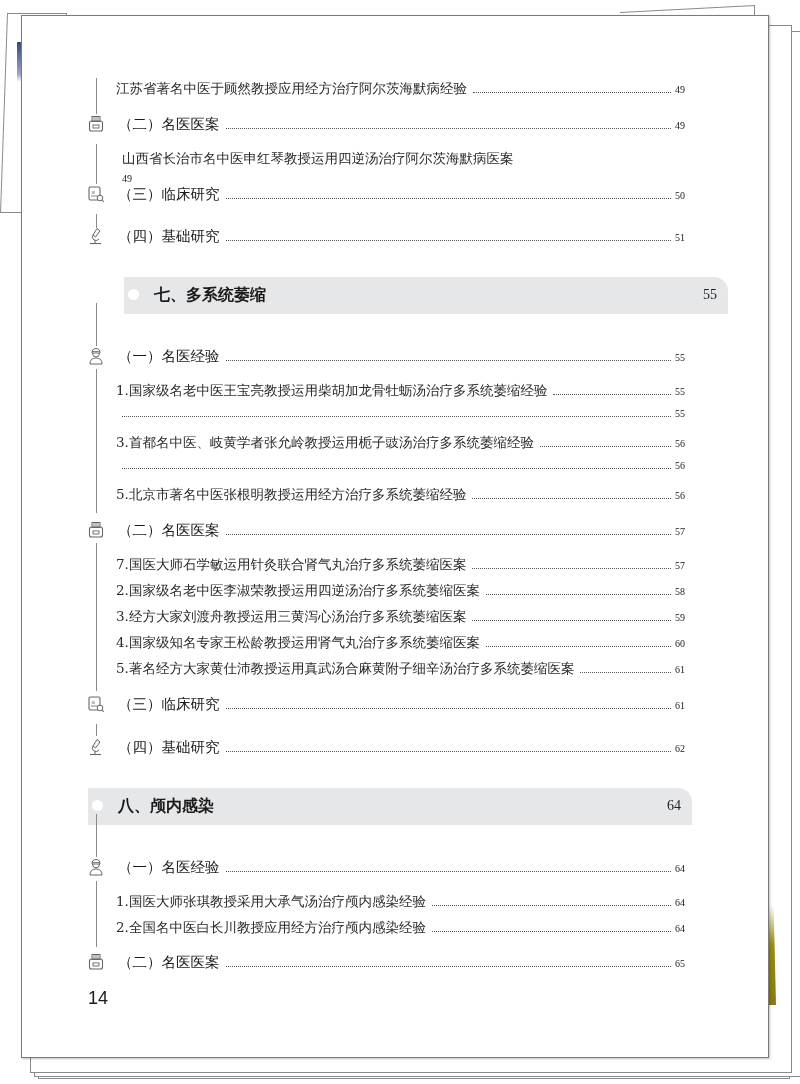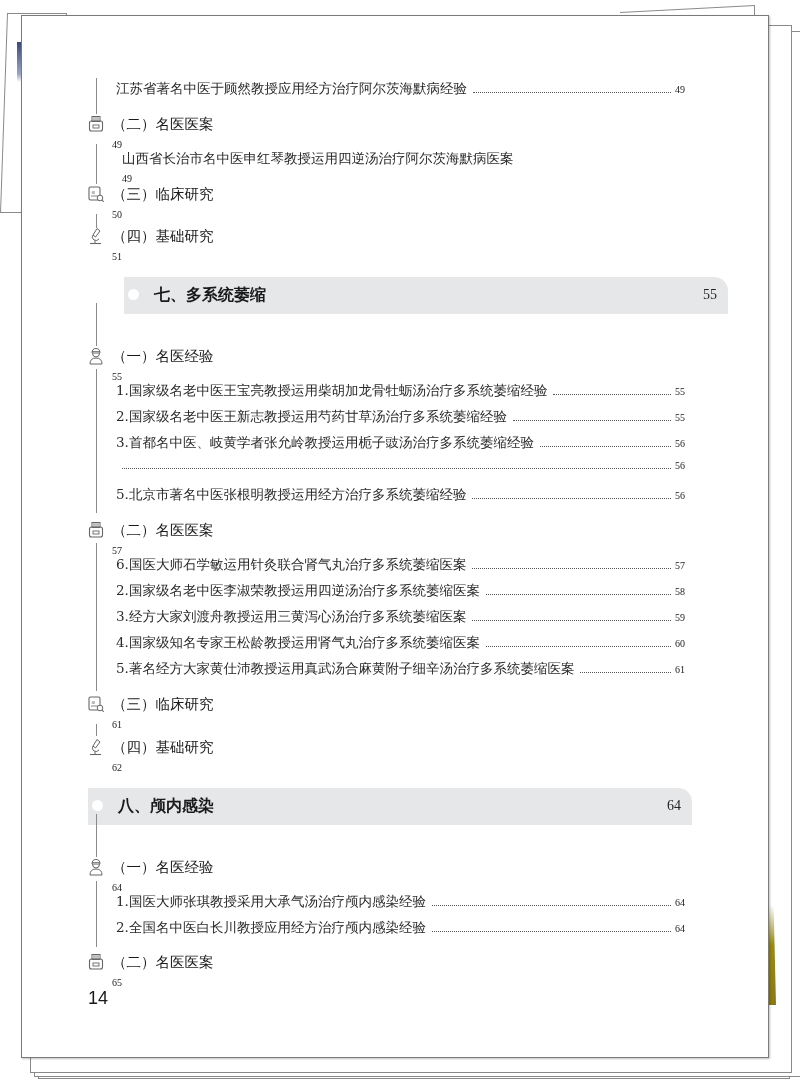--- a/index.html
+++ b/index.html
@@ -68,26 +68,25 @@
       align-items: baseline;
       font-size: 13.5px;
       color: #2a2a2a;
       white-space: nowrap;
     }
     .entry.item {
       left: 94px;
       width: 569px;
     }
     .entry.sub {
-      left: 84px;
+      left: 96px;
       width: 567px;
       font-family: "DejaVu Sans", "Liberation Sans", sans-serif;
       font-size: 14.5px;
       color: #1a1a1a;
-      flex-direction: column;
     }
     .entry .label { flex: 0 0 auto; }
     .entry .leader {
       flex: 1 1 auto;
       border-bottom: 1px dotted #555;
       margin: 0 4px 3px 6px;
       height: 1px;
     }
     .entry .page {
       flex: 0 0 auto;
@@ -232,21 +231,20 @@
       <span class="page">55</span>
     </div>
     <div class="vline" style="top:353px;height:144px;"></div>
 
     <div class="entry item" style="top:366px;">
       <span class="label">1.国家级名老中医王宝亮教授运用柴胡加龙骨牡蛎汤治疗多系统萎缩经验</span>
       <span class="leader"></span>
       <span class="page">55</span>
     </div>
     <div class="entry item" style="top:392px;">
-      <span class="label">2.国家级名老中医王新志教授运用芍药甘草汤治疗多系统萎缩经验</span>
       <span class="leader"></span>
       <span class="page">55</span>
     </div>
     <div class="entry item" style="top:418px;">
       <span class="label">3.首都名中医、岐黄学者张允岭教授运用栀子豉汤治疗多系统萎缩经验</span>
       <span class="leader"></span>
       <span class="page">56</span>
     </div>
     <div class="entry item" style="top:444px;">
       <span class="leader"></span>
@@ -267,21 +265,21 @@
       <rect x="5" y="10" width="6" height="3" fill="none" stroke="#666" stroke-width="0.9"></rect>
     </svg>
     <div class="entry sub" style="top:505px;">
       <span class="label">（二）名医医案</span>
       <span class="leader"></span>
       <span class="page">57</span>
     </div>
     <div class="vline" style="top:527px;height:148px;"></div>
 
     <div class="entry item" style="top:540px;">
-      <span class="label">6.国医大师石学敏运用针灸联合肾气丸治疗多系统萎缩医案</span>
+      <span class="label">7.国医大师石学敏运用针灸联合肾气丸治疗多系统萎缩医案</span>
       <span class="leader"></span>
       <span class="page">57</span>
     </div>
     <div class="entry item" style="top:566px;">
       <span class="label">2.国家级名老中医李淑荣教授运用四逆汤治疗多系统萎缩医案</span>
       <span class="leader"></span>
       <span class="page">58</span>
     </div>
     <div class="entry item" style="top:592px;">
       <span class="label">3.经方大家刘渡舟教授运用三黄泻心汤治疗多系统萎缩医案</span>

